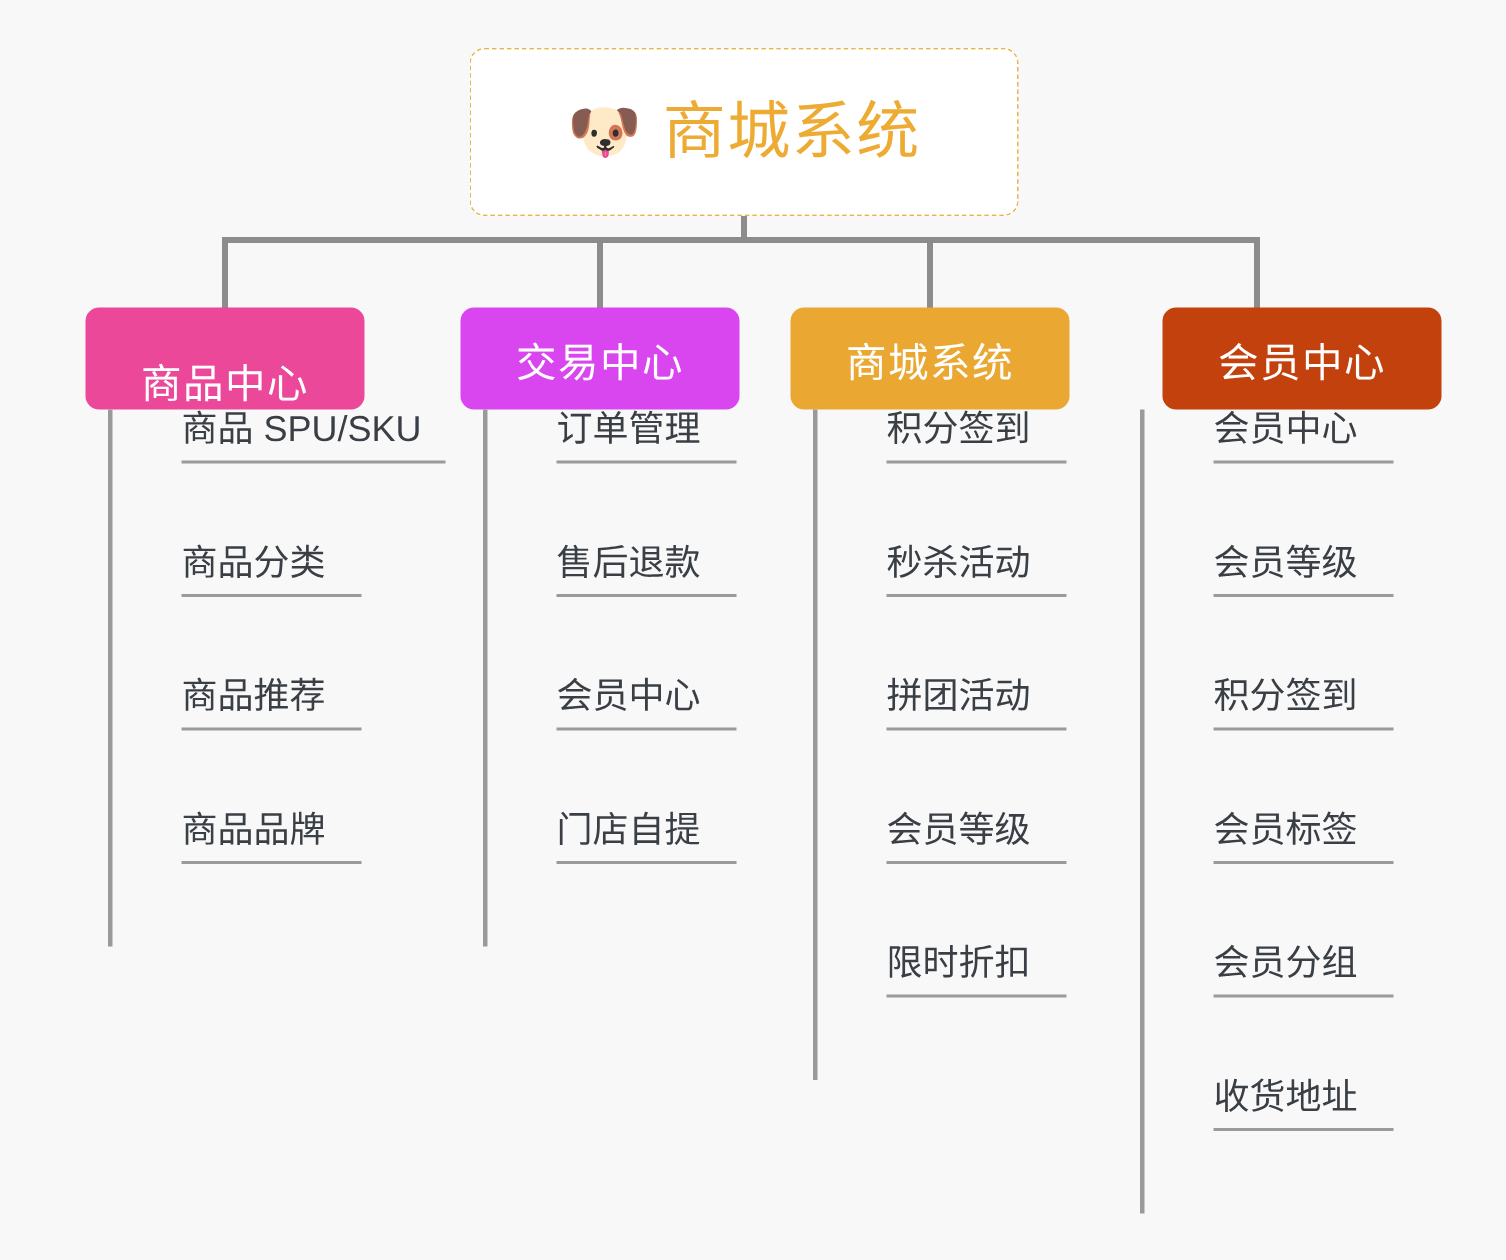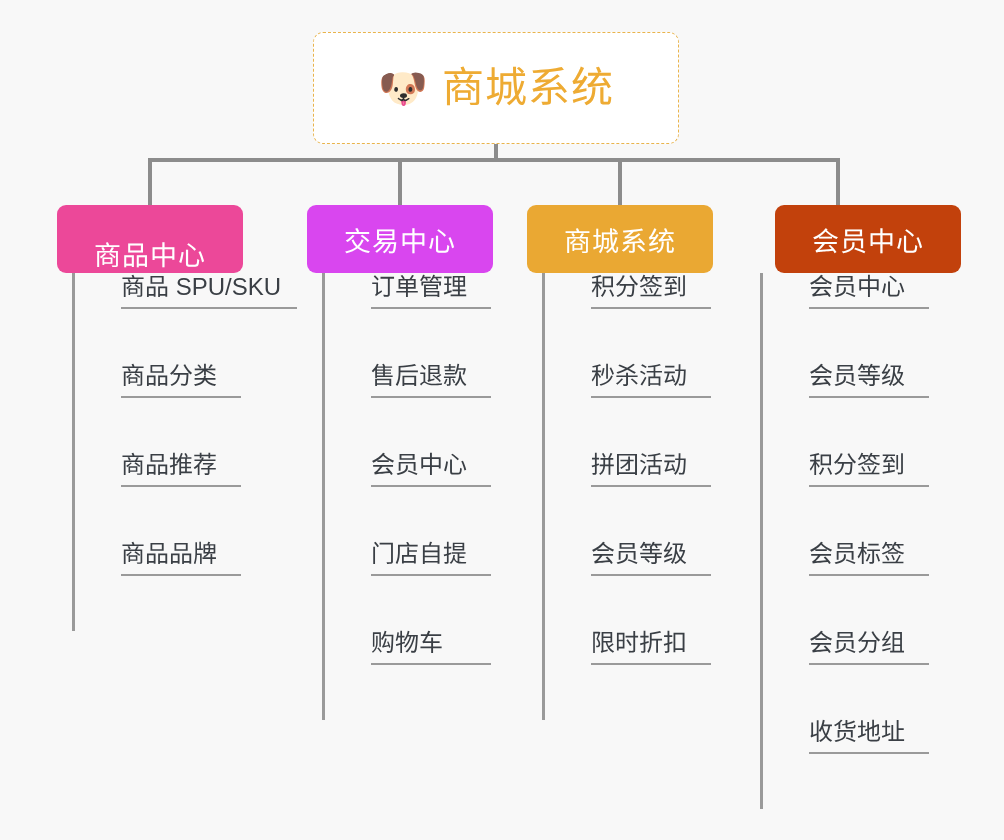--- a/index.html
+++ b/index.html
@@ -173,23 +173,20 @@
         </div>
       <div class="leaf-item">
           <span class="leaf-label">售后退款</span>
         </div>
       <div class="leaf-item">
           <span class="leaf-label">会员中心</span>
         </div>
       <div class="leaf-item">
           <span class="leaf-label">门店自提</span>
         </div>
-      <div class="leaf-item">
-          <span class="leaf-label">购物车</span>
-        </div>
     </div>
   </div>
 
   <div class="column" style="left:527px;">
     <div class="cat-box" style="background: rgb(234, 168, 51);">
       <span>商城系统</span>
     </div>
     <div class="leaf-list">
       <div class="leaf-item">
           <span class="leaf-label">积分签到</span>

